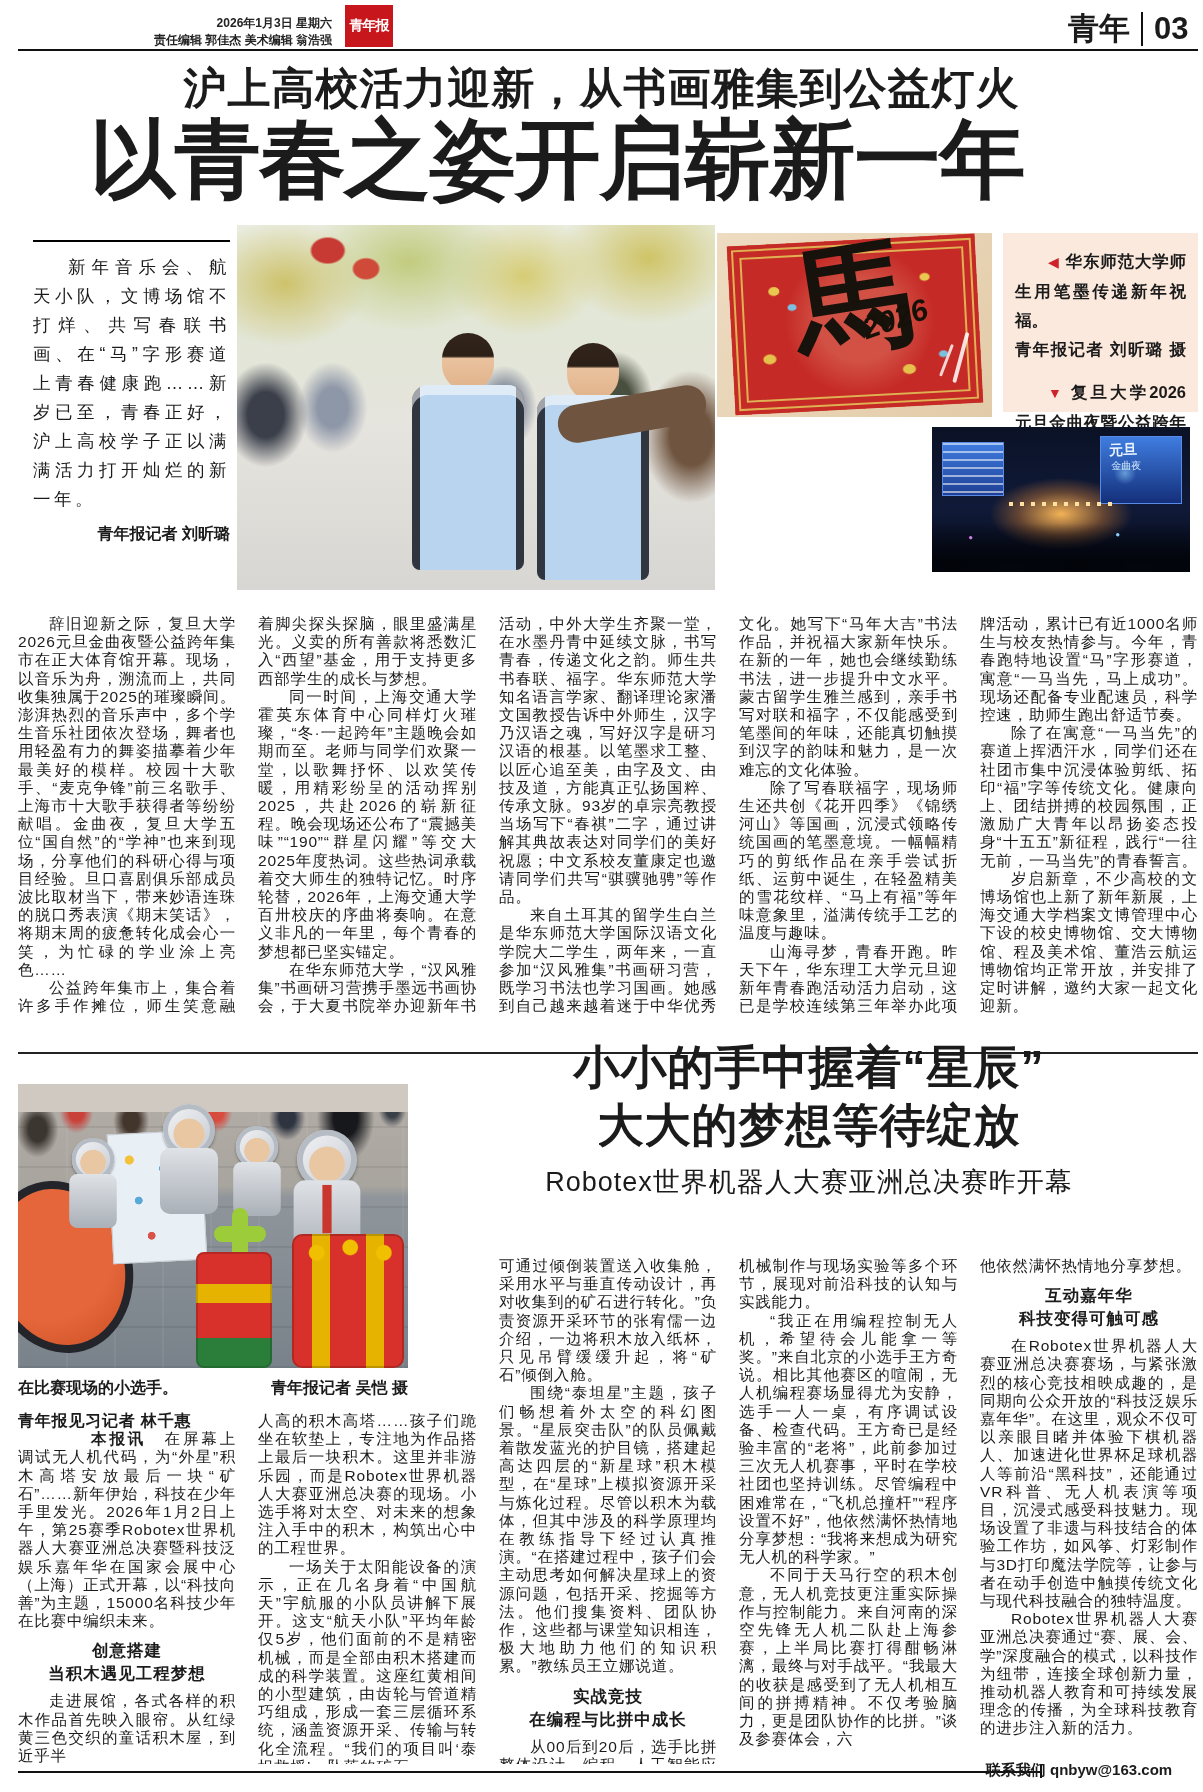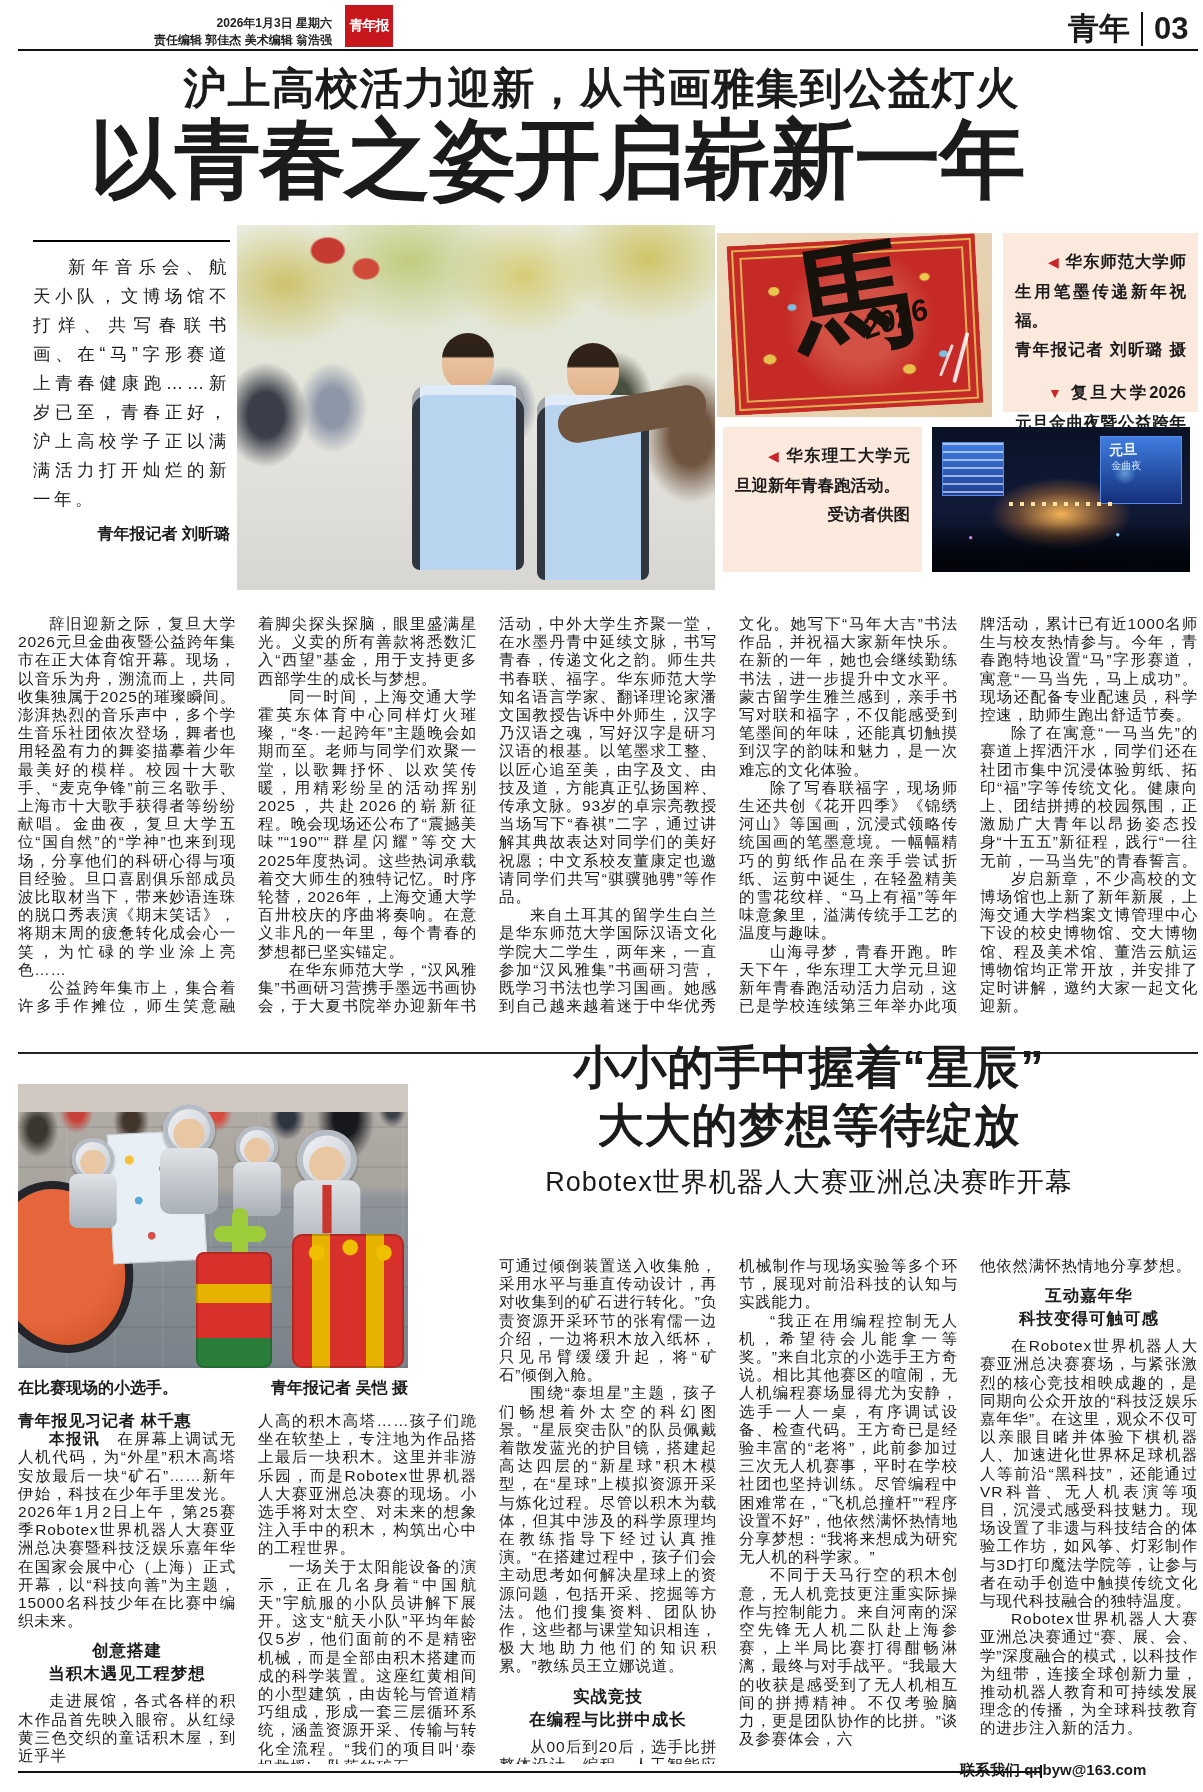--- a/index.html
+++ b/index.html
@@ -93,21 +93,21 @@
   .capbox-b{left:723px;top:427px;width:175px;height:117px;}
   .capbox p{margin:0;text-indent:2em;}
   .capbox p.sp{margin-top:14px;}
   .tri{color:#cc2229;font-size:14px;margin-right:6px;}
   .cap-credit{margin:0;text-indent:0 !important;text-align:justify;text-align-last:justify;}
   .cap-right{margin:0;text-indent:0 !important;text-align:right;text-align-last:right;}
   
   .bodycol{font-size:15.5px;line-height:18.2px;letter-spacing:.8px;text-align:justify;overflow:hidden;}
   .bodycol p{margin:0;}
   .bodycol p.ind{text-indent:2em;}
-  .bodycol .lead{font-weight:bold;}
+  .bodycol .lead{font-weight:bold;margin-left:42px;}
   .subhead{text-align:center;font-weight:800;font-size:16.5px;line-height:23px;margin:9px 0 7px;letter-spacing:1px;}
   .a1c1{left:18px;top:615px;width:218px;height:400px;}
   .a1c2{left:258px;top:615px;width:219px;height:400px;}
   .a1c3{left:499px;top:615px;width:218px;height:400px;}
   .a1c4{left:739px;top:615px;width:219px;height:400px;}
   .a1c5{left:980px;top:615px;width:218px;height:400px;}
   .divider{left:18px;top:1052px;width:1180px;height:2px;background:#222;}
   
   .photo-kids{left:18px;top:1084px;width:390px;height:284px;
     background:
@@ -160,21 +160,21 @@
   .a2-h2{font-size:27px;font-weight:500;margin-top:10px;letter-spacing:1px;}
   .b-byline{font-size:16px;font-weight:bold;margin:0 0 16px;}
   .bc1{left:18px;top:1412px;width:218px;height:352px;}
   .bc2{left:258px;top:1412px;width:219px;height:352px;}
   .bc3{left:499px;top:1257px;width:218px;height:507px;}
   .bc4{left:739px;top:1257px;width:219px;height:507px;}
   .bc5{left:980px;top:1257px;width:218px;height:507px;}
   
   .footer-rule{left:18px;top:1771px;width:1024px;height:2px;background:#111;}
   .footer-tick{left:1040px;top:1765px;width:2px;height:13px;background:#111;}
-  .footer-text{left:960px;top:1761px;width:238px;text-align:left;font-size:15px;font-weight:bold;}
+  .footer-text{left:960px;top:1761px;width:238px;text-align:center;font-size:15px;font-weight:bold;}
 </style>
 </head>
 <body>
 
 <div class="page">
 
   <div class="abs hdr-meta">
     <div>2026年1月3日 星期六</div>
     <div>责任编辑 郭佳杰 美术编辑 翁浩强</div>
   </div>
@@ -218,24 +218,20 @@
     </div>
   </div>
 
   <div class="abs capbox capbox-a">
     <p><span class="tri">◀</span><span>华东师范大学师生用笔墨传递新年祝福。</span></p>
     <p class="cap-credit">青年报记者 刘昕璐 摄</p>
     <p class="sp"><span class="tri">▼</span><span>复旦大学2026元旦金曲夜暨公益跨年集市。</span></p>
     <p class="cap-right">受访者供图</p>
   </div>
 
-  <div class="abs capbox capbox-b">
-    <p><span class="tri">◀</span><span>华东理工大学元旦迎新年青春跑活动。</span></p>
-    <p class="cap-right">受访者供图</p>
-  </div>
 
   <div class="abs photo photo-stage">
     <div class="scr scr-l"></div>
     <div class="scr scr-r">
       <div class="t1">元旦</div>
       <div class="t2">金曲夜</div>
     </div>
     <div class="stage-lights"></div>
     <div class="stage-aud"></div>
   </div>

